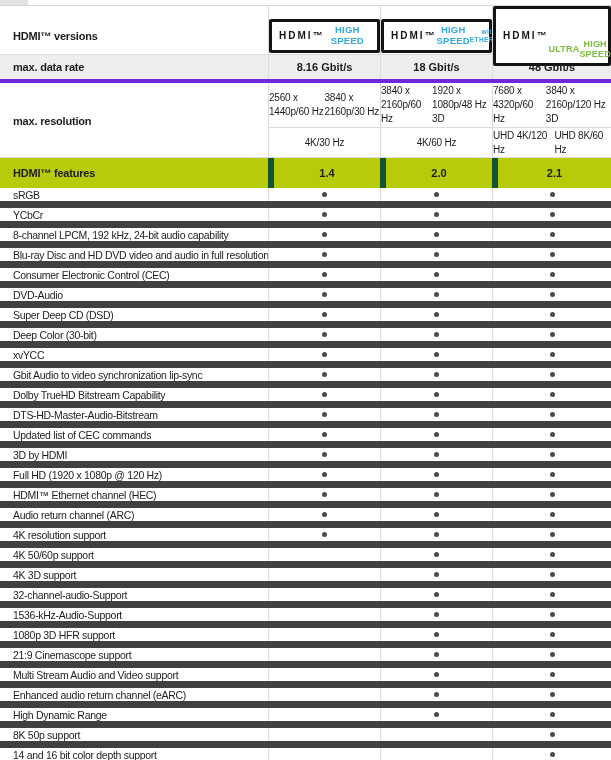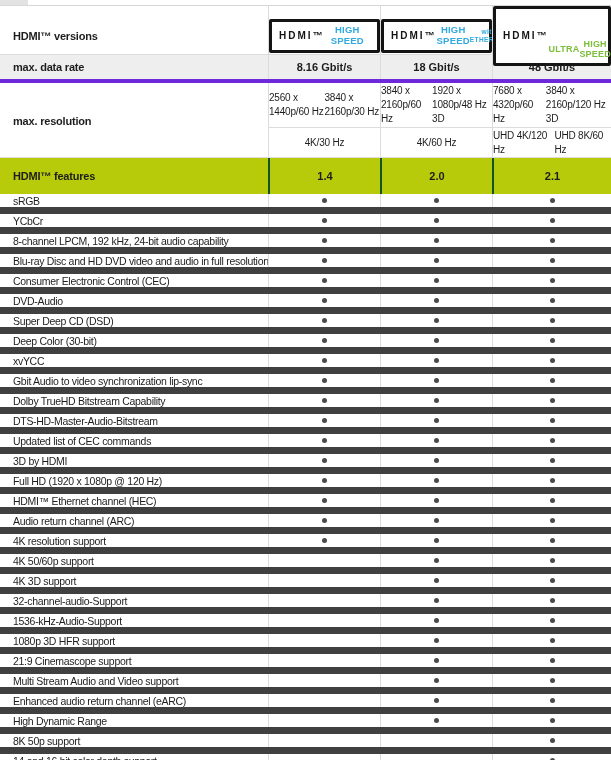--- a/index.html
+++ b/index.html
@@ -33,22 +33,22 @@
   .badge-line.mid { font-size:9px;margin-top:27px; }
 
   .r-rate { height:28px; background:var(--row-alt-gray,#eee); border-bottom:4px solid #6d28d9; }
   .rate-val { font-weight:bold; font-size:11px; }
 
   .r-res { height:75px; display:grid; grid-template-columns:268px 112px 112px 119px; grid-template-rows:44px 31px; border-bottom:1px solid #dcdcdc; }
   .res-label { grid-row:1 / 3; }
   .res-cell { border-left:1px solid #dcdcdc; display:flex; align-items:center; justify-content:center; font-size:10px; letter-spacing:-0.2px; line-height:1.4; }
   .res-bottom { border-top:1px solid #dcdcdc; }
 
-  .r-features { height:36px; background:var(--green-row,#b8cb0b); }
-  .r-features .vcell { border-left:2px solid #14532d;text-align:center; }
+  .r-features { height:30px; background:var(--green-row,#b8cb0b); }
+  .r-features .vcell { border-left:6px solid #14532d;text-align:center; }
   .version-val { font-weight:bold; font-size:11px; }
 
   .feature-row { height:20px; border-bottom:7px solid #404040; }
   .feature-label { padding-left:13px; font-size:10.5px; letter-spacing:-0.3px; font-weight:normal; white-space:nowrap; overflow:hidden; }
   .dot { width:5px; height:5px; border-radius:50%; background:var(--dot,#4a4a4a); display:inline-block; }
 </style>
 </head>
 <body>
 
 <div class="page">

